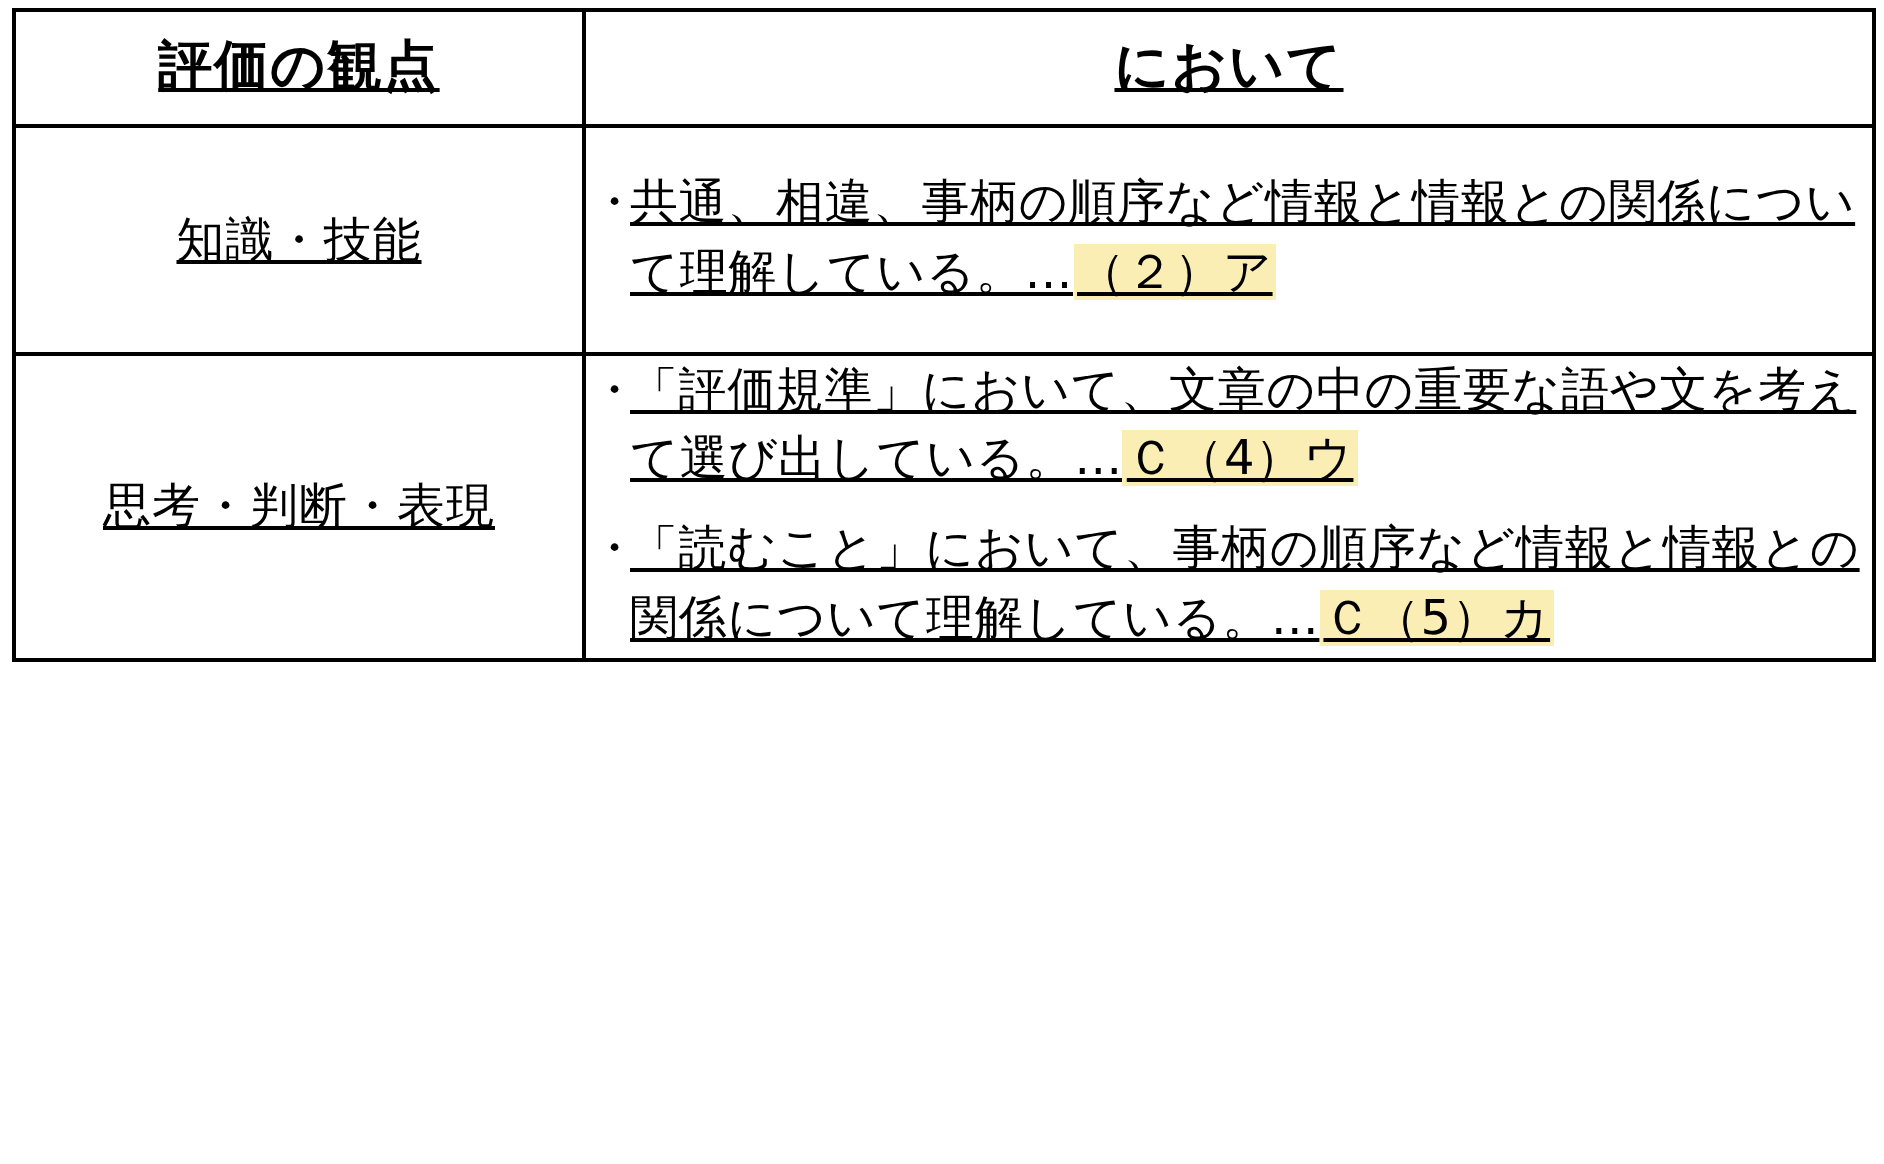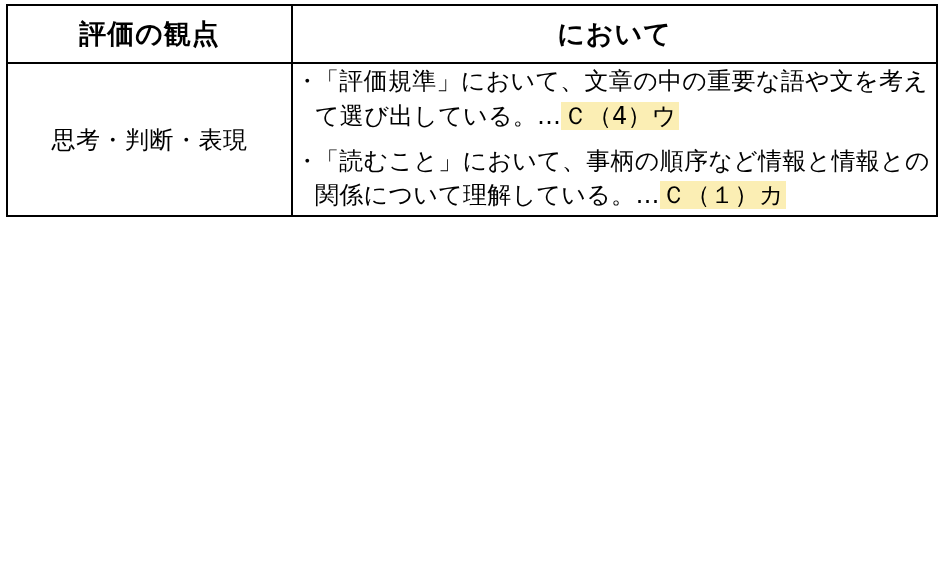--- a/index.html
+++ b/index.html
@@ -12,20 +12,21 @@
     background: #ffffff;
     font-family: "DejaVu Sans", "Liberation Sans", sans-serif;
     color: #000000;
     overflow: hidden;
   }
   .sheet {
     width: 942px;
     height: 582px;
     box-sizing: border-box;
     padding: 4px 6px 6px 6px;
+    text-decoration: underline;
   }
   table.criteria {
     width: 930px;
     border-collapse: collapse;
     table-layout: fixed;
   }
   table.criteria td, table.criteria th {
     border: 2px solid #000000;
     vertical-align: middle;
     padding: 0;
@@ -86,26 +87,34 @@
       <col class="col-view">
       <col class="col-std">
     </colgroup>
     <thead>
       <tr>
         <th class="head-cell">評価の観点</th>
         <th class="head-cell">において</th>
       </tr>
     </thead>
     <tbody>
+      <tr class="row-knowledge">
+        <td class="view-cell">知識・技能</td>
+        <td class="std-cell">
+          <span class="bullet-line">
+            <span class="dot">・</span><span>共通、相違、事柄の順序など情報と情報との関係について理解している。…</span><span class="hl nowrap">（２）ア</span>
+          </span>
+        </td>
+      </tr>
       <tr class="row-thinking">
         <td class="view-cell">思考・判断・表現</td>
         <td class="std-cell">
           <span class="bullet-line">
             <span class="dot">・</span><span>「評価規準」において、文章の中の重要な語や文を考えて選び出している。…</span><span class="hl nowrap">Ｃ（4）ウ</span>
           </span>
           <span class="bullet-line">
-            <span class="dot">・</span><span>「読むこと」において、事柄の順序など情報と情報との関係について理解している。…</span><span class="hl nowrap">Ｃ（１）カ</span>
+            <span class="dot">・</span><span>「読むこと」において、事柄の順序など情報と情報との関係について理解している。…</span><span class="hl nowrap">Ｃ（5）カ</span>
           </span>
         </td>
       </tr>
     </tbody>
   </table>
 </div>
 
 </body></html>

